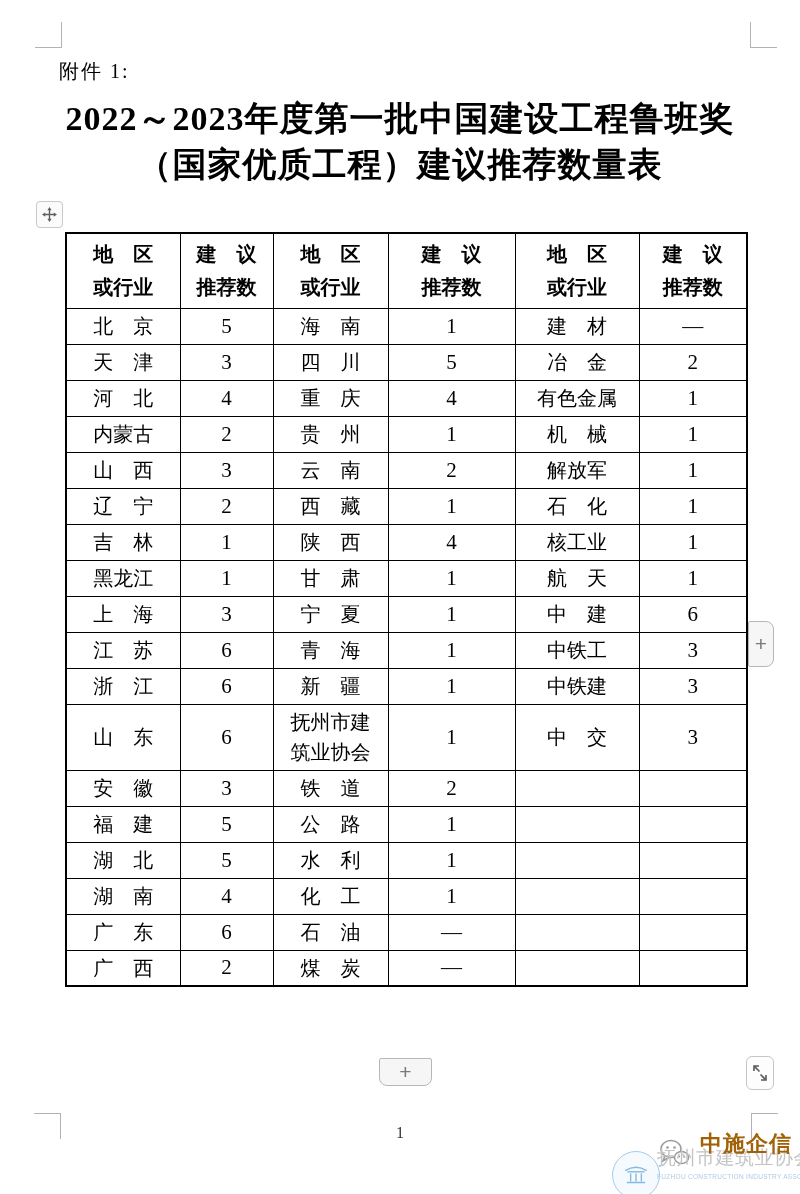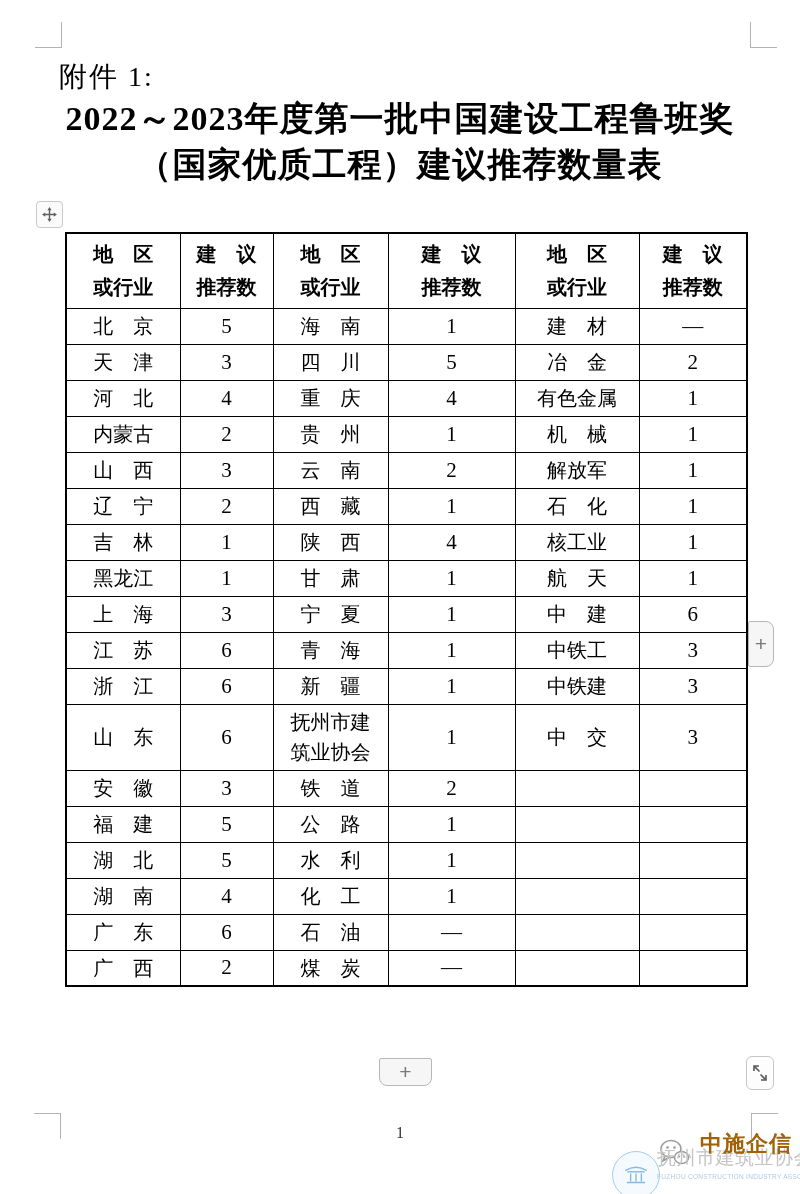--- a/index.html
+++ b/index.html
@@ -9,21 +9,21 @@
     font-family:"Liberation Serif","DejaVu Serif",serif;
     color:#000;
   }
   
   .corner{position:absolute;width:26px;height:25px;}
   .corner.tl{left:35px;top:22px;border-right:1px solid #b3b3b3;border-bottom:1px solid #b3b3b3;}
   .corner.tr{left:750px;top:22px;border-left:1px solid #b3b3b3;border-bottom:1px solid #b3b3b3;}
   .corner.bl{left:34px;top:1113px;border-right:1px solid #b3b3b3;border-top:1px solid #b3b3b3;}
   .corner.br{left:751px;top:1113px;border-left:1px solid #b3b3b3;border-top:1px solid #b3b3b3;}
 
-  .attachment{position:absolute;left:59px;top:58px;font-size:28px;letter-spacing:2px;}
+  .attachment{position:absolute;left:59px;top:58px;font-size:20px;letter-spacing:2px;}
   .doc-title{position:absolute;left:0;top:96px;width:100%;text-align:center;
     font-size:34px;font-weight:bold;line-height:46px;letter-spacing:1px;}
 
   
   .move-handle{position:absolute;left:36px;top:201px;width:27px;height:27px;
     background:#fbfbfb;border:1px solid #c9c9c9;border-radius:4px;
     display:flex;align-items:center;justify-content:center;padding:0;cursor:move;}
 
   
   table.main{position:absolute;left:65px;top:232px;border-collapse:collapse;

